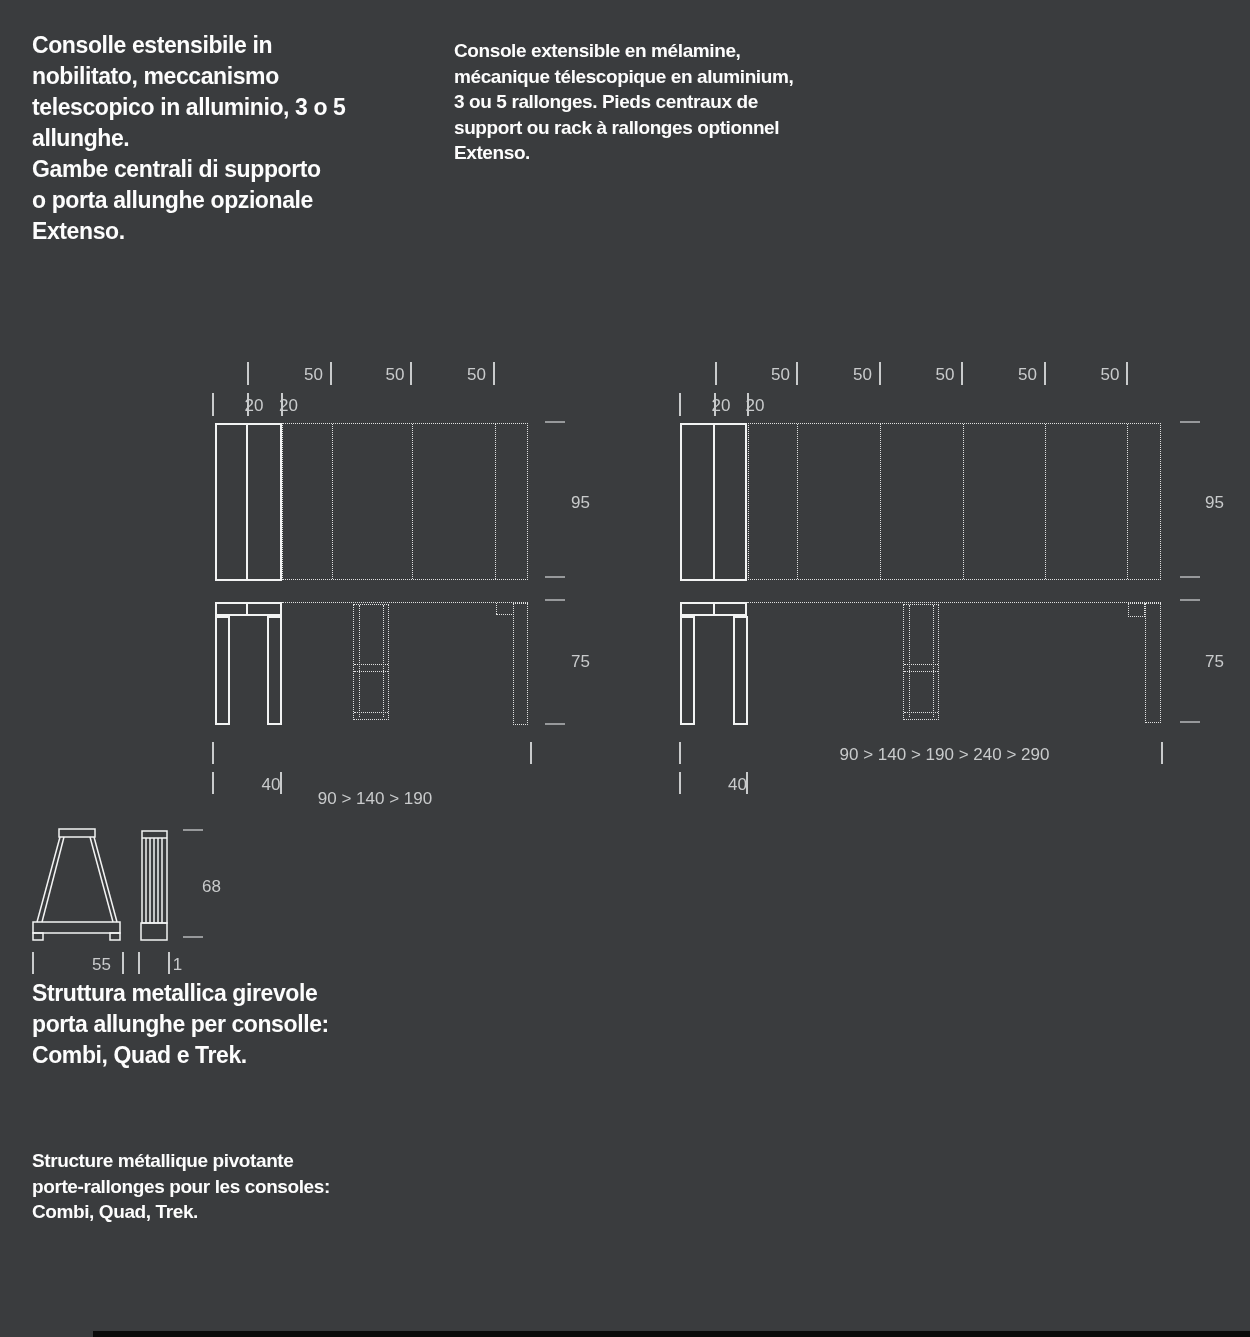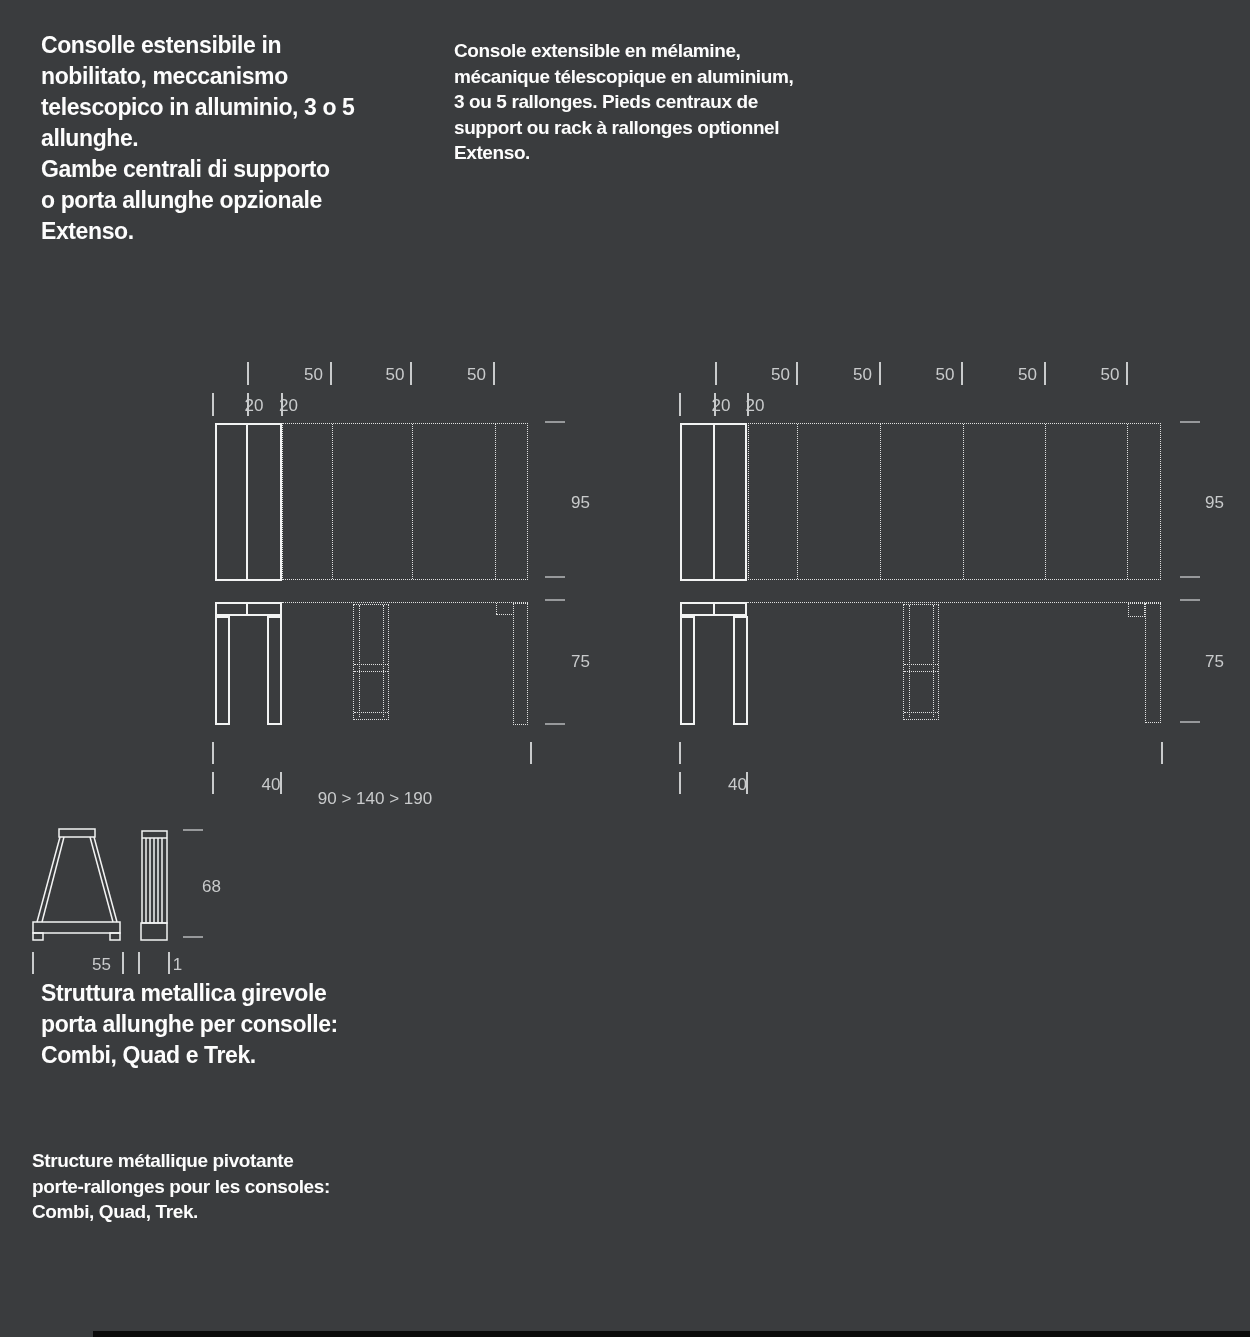--- a/index.html
+++ b/index.html
@@ -1,20 +1,20 @@
 <!DOCTYPE html>
 <html style="--background: #3a3c3e; --heading_text: #fdfdfd; --dimension_text: #c9cbcc; --drawing_line: #f2f3f3; --dotted_line: #e0e1e1; --end_tick: #97999b; --footer_bar: #0b0b0b;"><head>
 <meta charset="utf-8">
 <style>
   html,body{margin:0;padding:0;}
   body{width:1250px;height:1337px;background:var(--background,#3a3c3e);font-family:"Liberation Sans",sans-serif;overflow:hidden;}
   .page{position:relative;width:1250px;height:1337px;background:var(--background,#3a3c3e);}
   .abs{position:absolute;}
   .heading{color:var(--heading_text,#fdfdfd);font-weight:bold;white-space:pre-line;letter-spacing:-0.4px;margin:0;}
-  .h-lg{font-size:23px;line-height:31px;margin-left:9px;}
+  .h-lg{font-size:23px;line-height:31px;}
   .h-sm{font-size:19px;line-height:25.5px;}
   .dimtxt{color:var(--dimension_text,#c9cbcc);font-size:17px;line-height:21px;padding-left:24px;}
   .center{text-align:center;}
   .vtick{width:2px;background:var(--dimension_text,#c9cbcc);}
   .htick{height:2px;background:var(--end_tick,#97999b);}
   .srect{border:2px solid var(--drawing_line,#f2f3f3);}
   .svline{width:2px;background:var(--drawing_line,#f2f3f3);}
   .drect{border:1px dotted var(--dotted_line,#e0e1e1);}
   .dvline{width:0;border-left:1px dotted var(--dotted_line,#e0e1e1);}
   .dhline{height:0;border-top:1px dotted var(--dotted_line,#e0e1e1);}
@@ -135,20 +135,21 @@
     <div class="abs dhline" style="left:904px;top:671px;width:34px"></div>
     <div class="abs dhline" style="left:904px;top:712px;width:34px"></div>
     <div class="abs drect" style="left:1128px;top:603px;width:15px;height:12px"></div>
     <div class="abs drect" style="left:1145px;top:603px;width:14px;height:118px"></div>
     <div class="abs htick" style="left:1180px;top:599px;width:20px"></div>
     <div class="abs htick" style="left:1180px;top:721px;width:20px"></div>
     <div class="abs dimtxt" style="left:1181px;top:651px;width:30px">75</div>
 
     <div class="abs vtick" style="left:679px;top:742px;height:22px"></div>
     <div class="abs vtick" style="left:1161px;top:742px;height:22px"></div>
+    <div class="abs dimtxt center" style="left:680px;top:744px;width:481px">90 &gt; 140 &gt; 190 &gt; 240 &gt; 290</div>
     <div class="abs vtick" style="left:679px;top:772px;height:22px"></div>
     <div class="abs vtick" style="left:746px;top:772px;height:22px"></div>
     <div class="abs dimtxt center" style="left:680px;top:774px;width:67px">40</div>
   </div>
 
   <div class="abs" style="inset:0">
     <svg class="abs" style="left:25px;top:823px" width="175" height="120" viewBox="0 0 175 120">
 
       <g>
         <rect class="ln" x="34" y="6" width="36" height="8"></rect>

